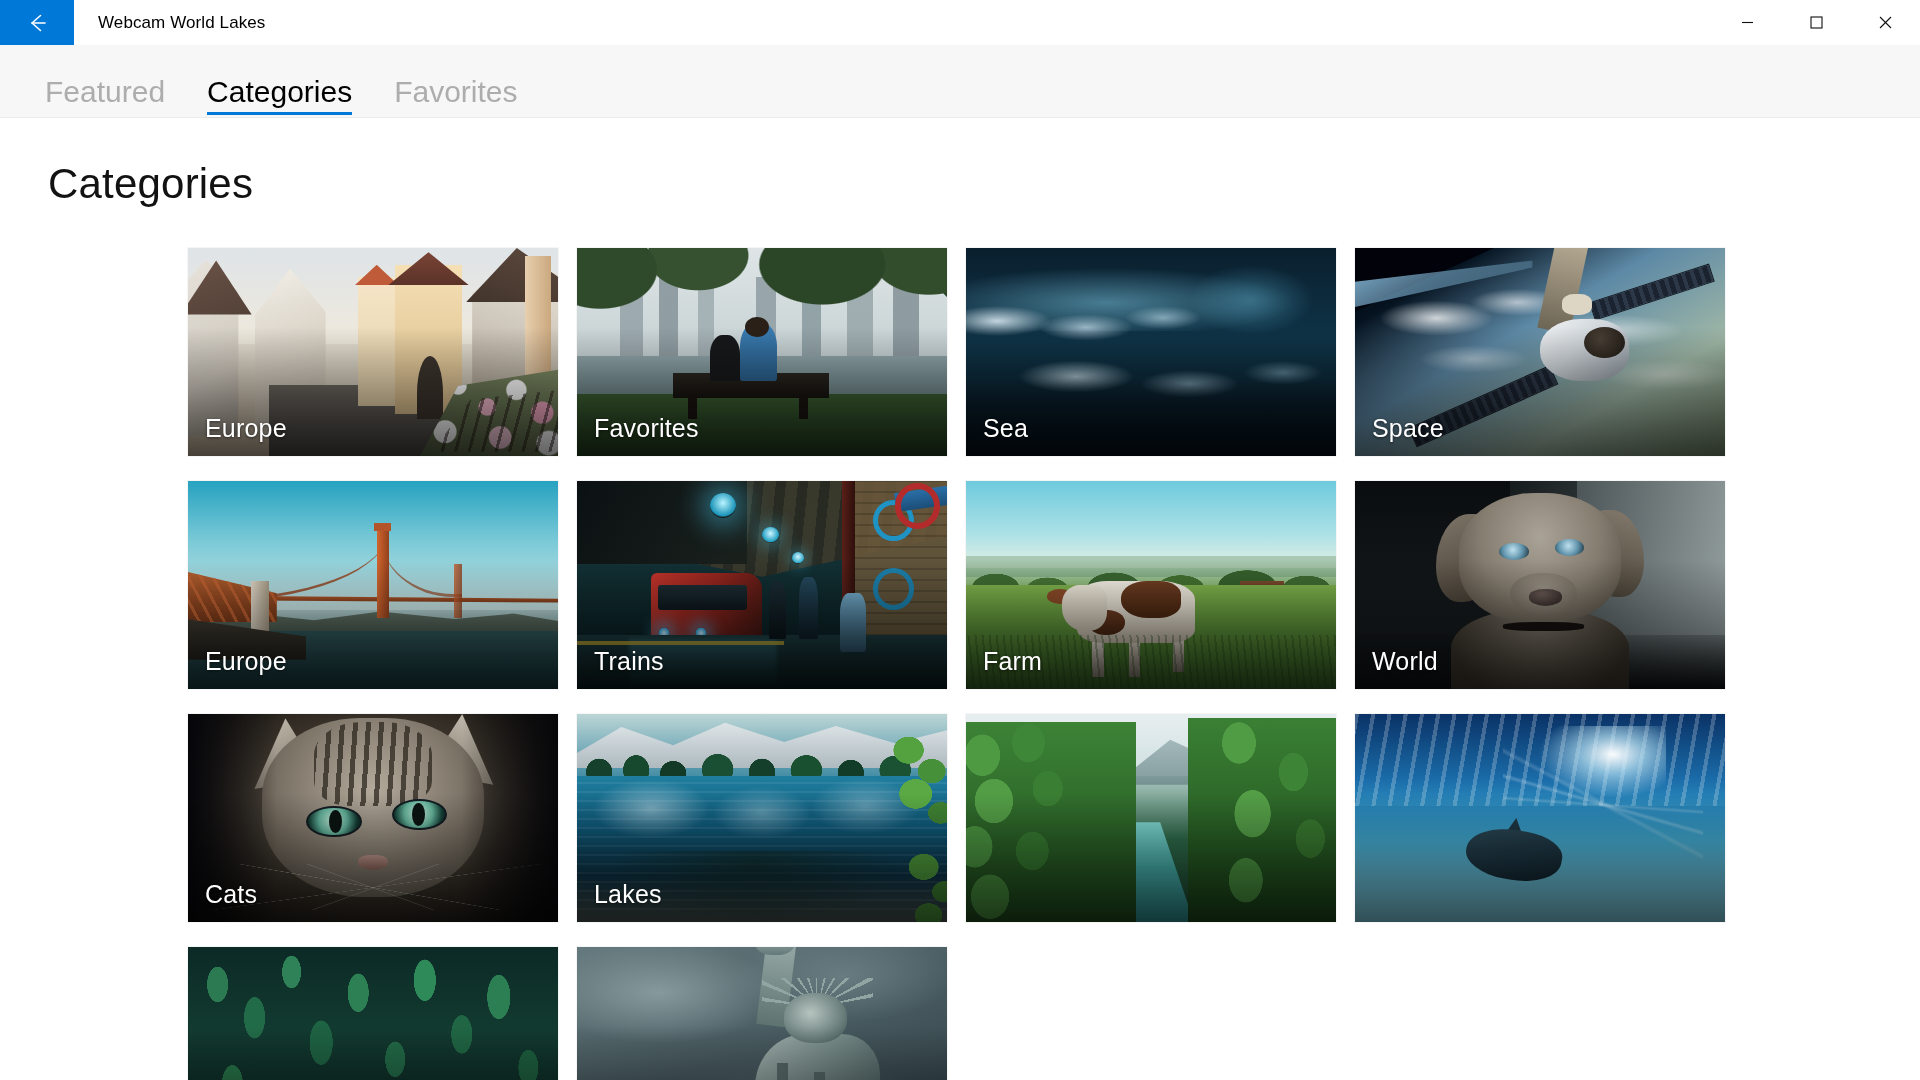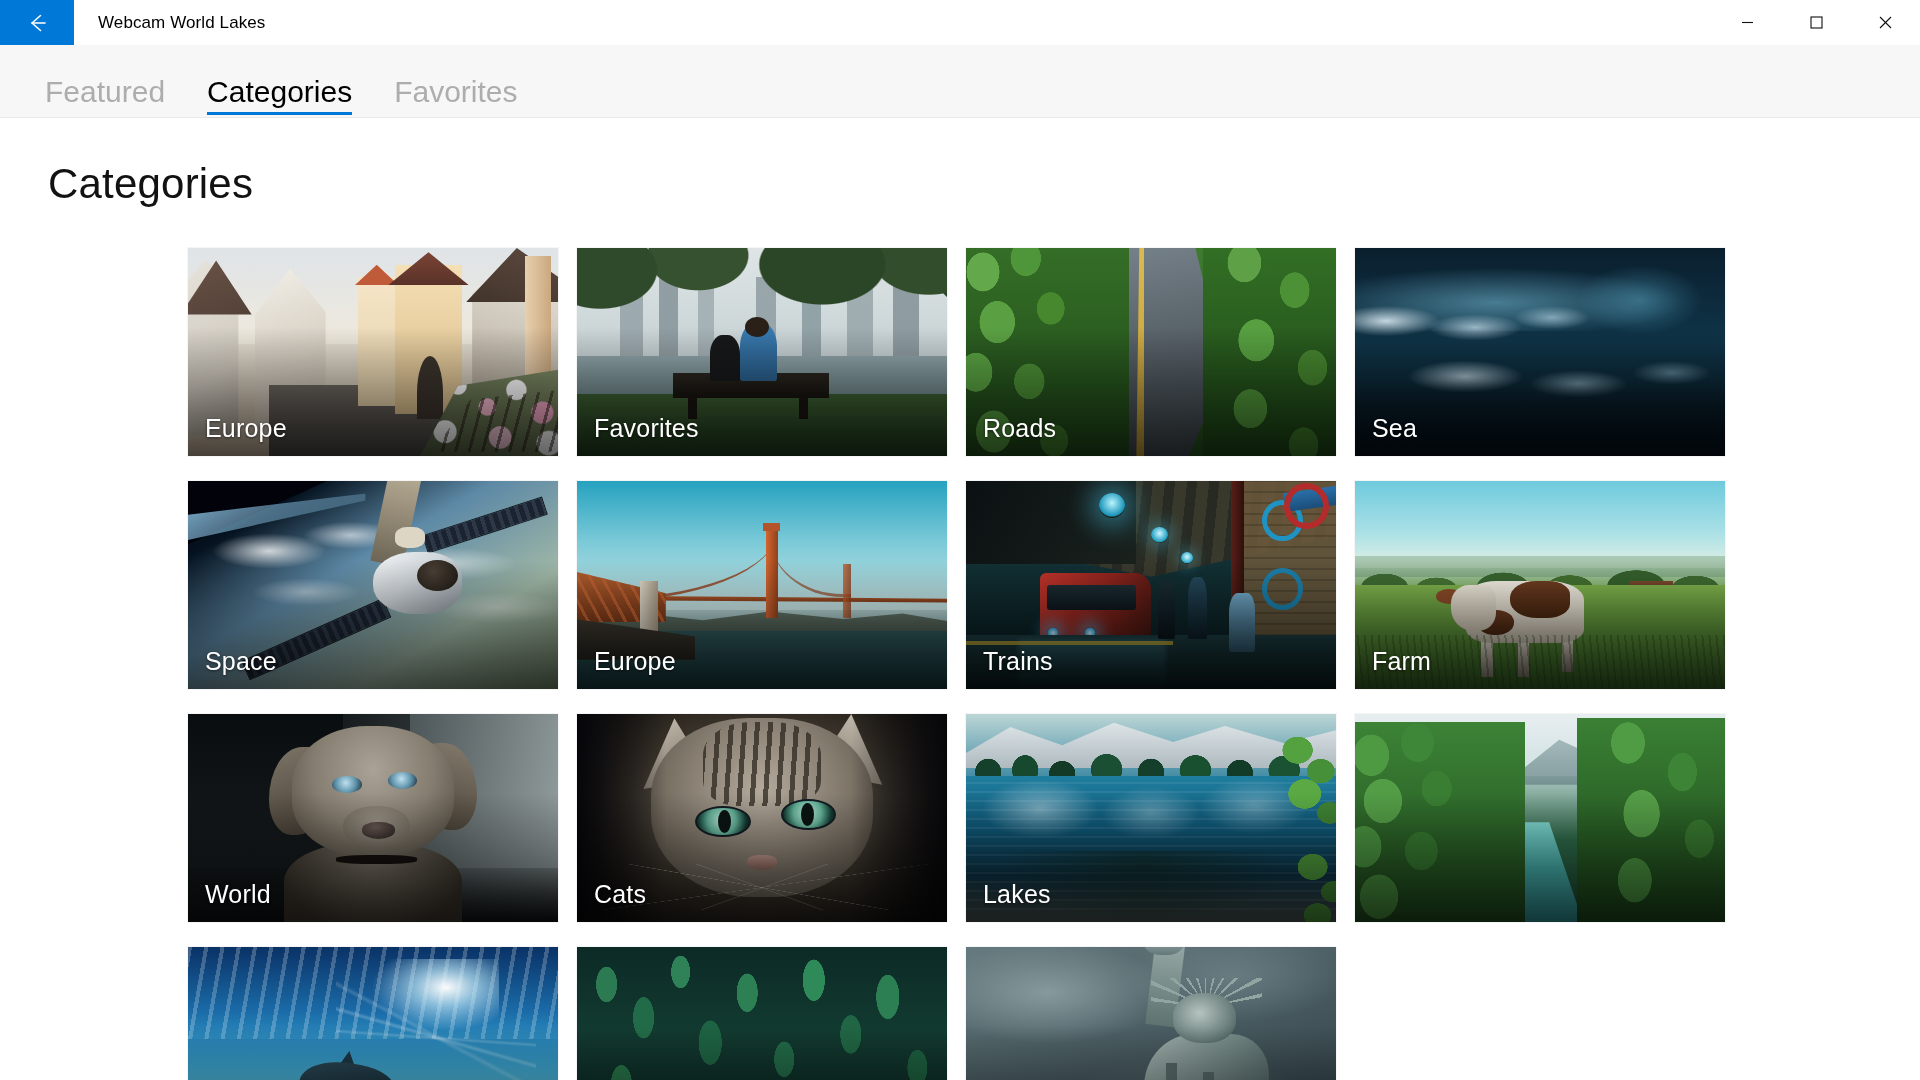--- a/index.html
+++ b/index.html
@@ -758,32 +758,20 @@
           <div class="layer benchLeg1"></div>
           <div class="layer benchLeg2"></div>
         <div class="layer p1"></div>
           <div class="layer p2"></div>
           <div class="layer p2h"></div>
       </div>
       <div class="scrim"></div>
       <div class="label">Favorites</div>
     </div>
 
-    <div class="card">
-      <div class="art a-roads">
-        <div class="layer road"></div>
-          <div class="layer lineL"></div>
-        <div class="layer lineC"></div>
-          <div class="layer lineR"></div>
-        <div class="layer forestL"></div>
-          <div class="layer forestR"></div>
-      </div>
-      <div class="scrim"></div>
-      <div class="label">Roads</div>
-    </div>
 
     <div class="card">
       <div class="art a-sea">
         <div class="layer glow"></div>
           <div class="layer w1"></div>
         <div class="layer foam1"></div>
           <div class="layer foam2"></div>
           <div class="layer deep"></div>
       </div>
       <div class="scrim"></div>

